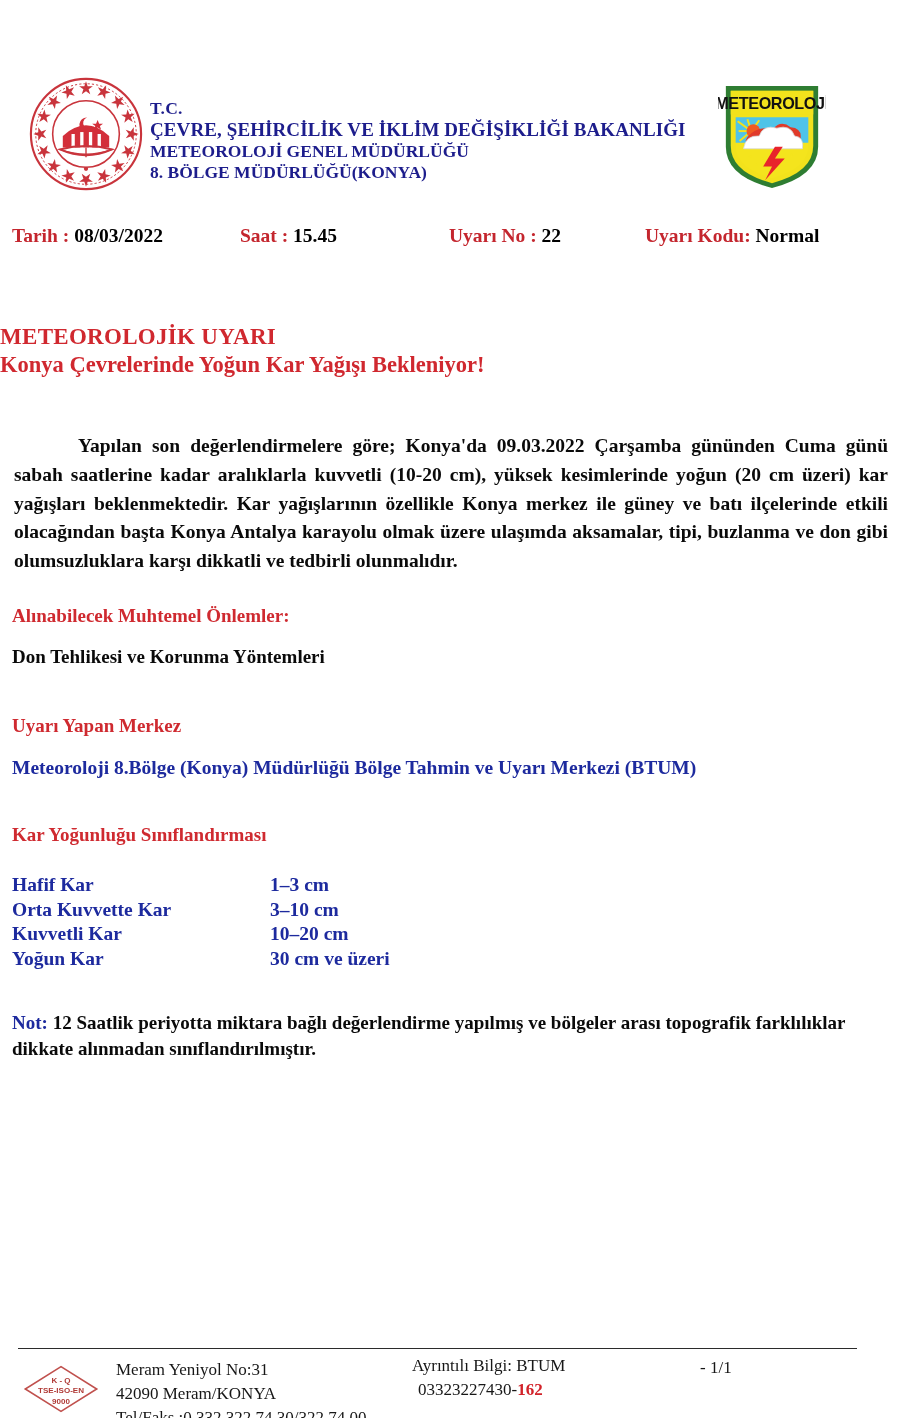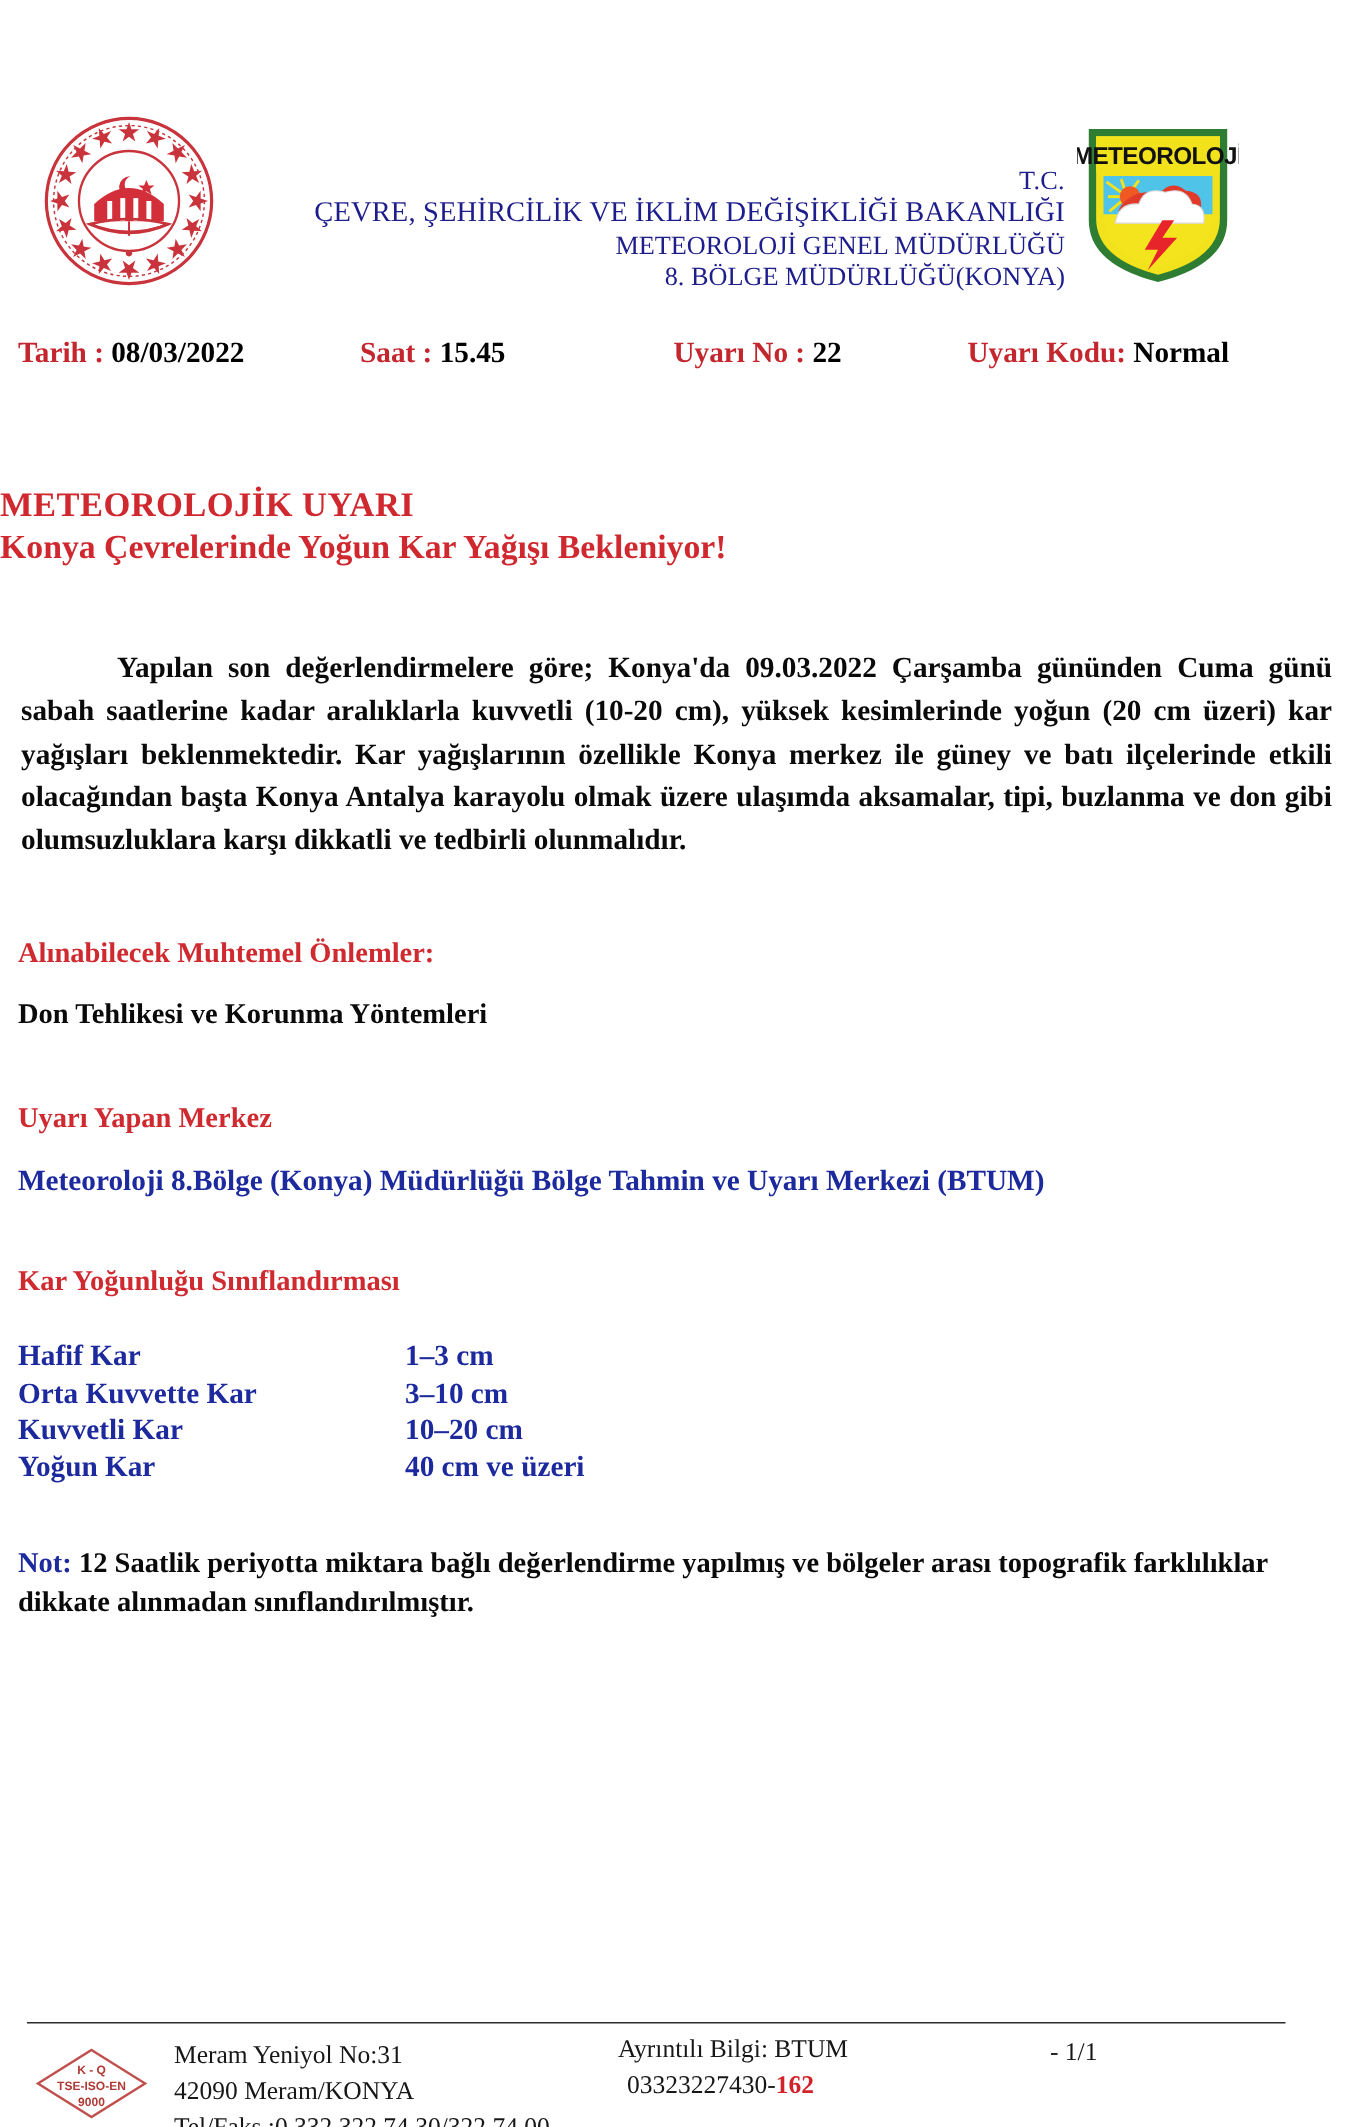--- a/index.html
+++ b/index.html
@@ -42,25 +42,24 @@
     left: 718px;
     top: 18px;
     width: 108px;
     height: 112px;
   }
   .header-titles {
     position: absolute;
     left: 150px;
     top: 36px;
     width: 560px;
-    text-align: right;
+    text-align: left;
     color: #1d1d8c;
-    font-weight: normal;
+    font-weight: bold;
     line-height: 1.19;
-    margin-top: 12px;
   }
   .header-titles .l1 { font-size: 17.5px; letter-spacing: 0.2px; }
   .header-titles .l2 { font-size: 19px; letter-spacing: 0.1px; }
   .header-titles .l3 { font-size: 17.5px; }
   .header-titles .l4 { font-size: 17.5px; }
 
   
   .meta-row {
     position: relative;
     height: 42px;
@@ -117,21 +116,21 @@
     color: #0a0a0a;
     font-weight: bold;
     font-size: 19px;
     line-height: 1.33;
   }
 
   .sp-time    { margin-top: 52px; }
   .sp-time .sec-val-blue { margin-top: 4px; }
   .sp-risk    { margin-top: 46px; }
   .sp-risk .sec-val-blue { margin-top: 14px; }
-  .sp-meas    { margin-top: 48px; }
+  .sp-meas    { margin-top: 28px; }
   .sp-meas .sec-val-black { margin-top: 16px; }
   .sp-center  { margin-top: 45px; }
   .sp-center .sec-val-blue { margin-top: 16px; }
   .sp-class   { margin-top: 42px; }
 
   
   .class-table {
     margin-top: 26px;
     border-collapse: collapse;
   }
@@ -345,21 +344,21 @@
         <tr>
           <td class="c1">Orta Kuvvette Kar</td>
           <td>3–10 cm</td>
         </tr>
         <tr>
           <td class="c1">Kuvvetli Kar</td>
           <td>10–20 cm</td>
         </tr>
         <tr>
           <td class="c1">Yoğun Kar</td>
-          <td>40 cm ve üzeri</td>
+          <td>30 cm ve üzeri</td>
         </tr>
       </tbody>
     </table>
   </div>
 
   <div class="note">
     <span class="note-lbl">Not:</span><span> 12 Saatlik periyotta miktara bağlı değerlendirme yapılmış ve bölgeler arası topografik farklılıklar dikkate alınmadan sınıflandırılmıştır.</span>
   </div>
 
   <div class="footer">

